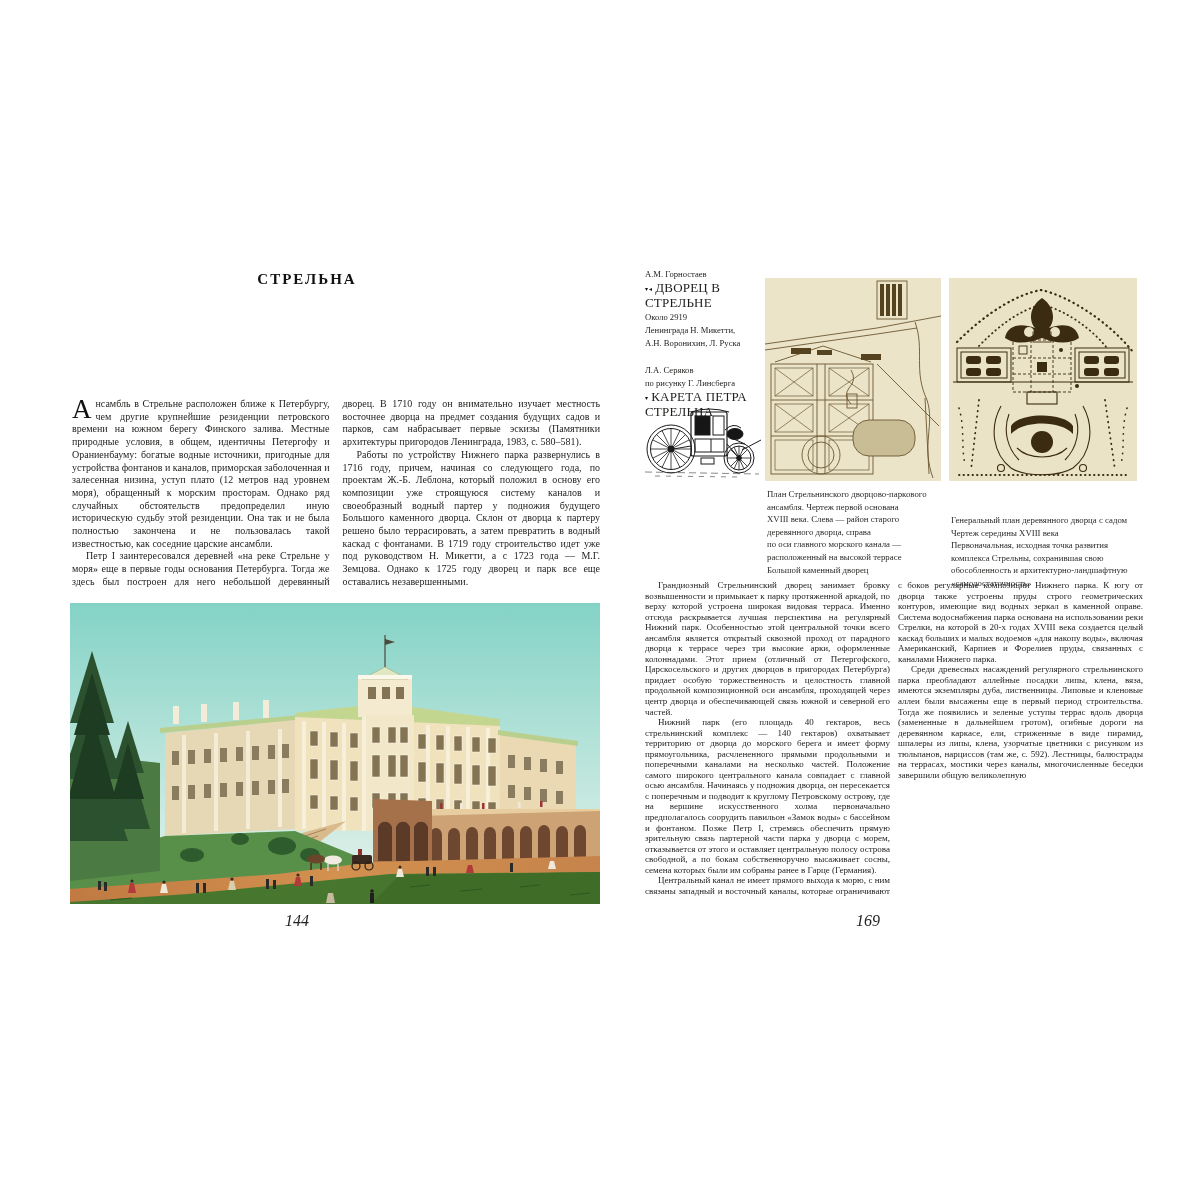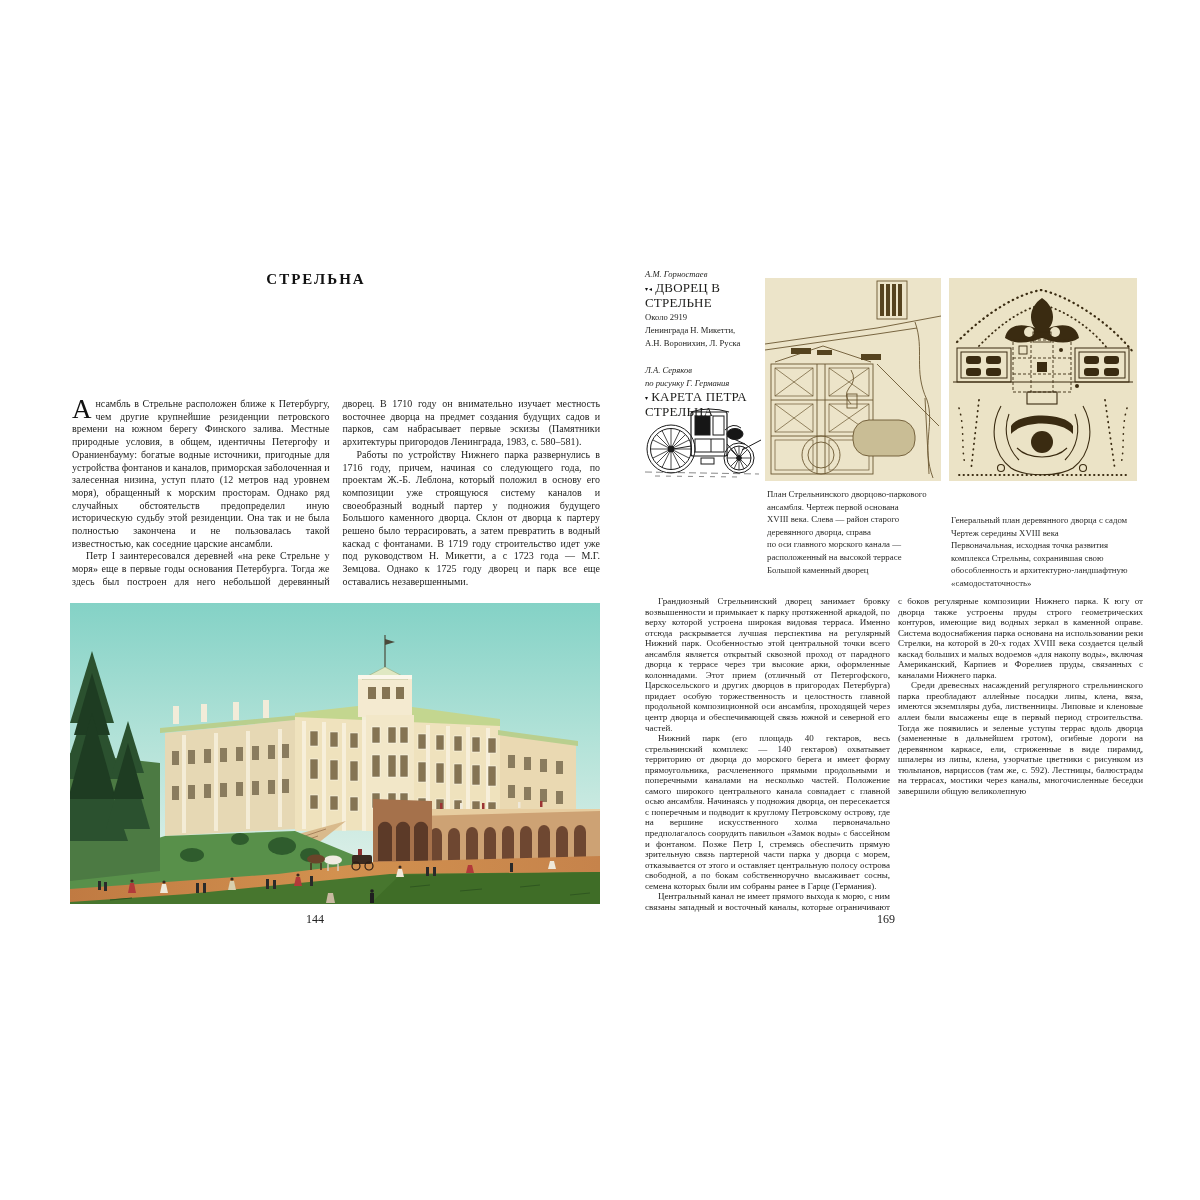--- a/index.html
+++ b/index.html
@@ -1,46 +1,46 @@
 <!DOCTYPE html>
 <html lang="ru"><head>
 <meta charset="utf-8">
 <style>
   html,body{margin:0;padding:0}
   body{width:1200px;height:1200px;background:#ffffff;color:#1d1d1b;
        font-family:"Liberation Serif",serif;position:relative;overflow:hidden}
   .abs{position:absolute}
   
-  #section-title{left:241px;top:271px;width:150px;text-align:center;
+  #section-title{left:232px;top:271px;width:150px;text-align:center;
        font-size:15px;font-weight:bold;letter-spacing:2px;color:#111}
   #left-body{left:72px;top:398px;width:528px;height:198px;
        column-count:2;column-gap:13px;column-fill:auto;
        font-size:10px;line-height:12.7px;text-align:justify;overflow:hidden}
   #left-body p,#right-body p{margin:0;text-indent:14px}
   #left-body p.first{text-indent:0}
   .dropcap{float:left;font-size:27px;line-height:21px;padding:1px 4px 0 0;color:#111}
   #painting{left:70px;top:603px;width:530px;height:301px}
-  .pagenum{font-size:12px;width:60px;text-align:center;color:#222}
+  .pagenum{font-style:italic;font-size:16px;width:60px;text-align:left;color:#222}
   #pagenum-left{left:285px;top:912px}
   #pagenum-right{left:856px;top:912px}
   
   #caption-block{left:645px;top:268px;width:120px;font-size:8.6px;line-height:13px}
-  .it{font-style:italic}
+  .it{}
   .caps{font-size:13px;letter-spacing:.2px}
   .tri{font-size:6px;letter-spacing:1px;vertical-align:1.5px;color:#111}
   .capgap{height:14px}
   
   #carriage{left:641px;top:402px;width:122px;height:76px}
   #plan1{left:765px;top:278px;width:176px;height:203px}
   #plan2{left:949px;top:278px;width:188px;height:203px}
   .plancap{font-size:8.8px;line-height:12.6px;white-space:pre-line;color:#2a2a28}
   #plan1-caption{left:767px;top:488px;width:172px}
   #plan2-caption{left:951px;top:514px;width:188px}
   
-  #right-body{left:645px;top:596px;width:498px;height:318px;
+  #right-body{left:645px;top:580px;width:498px;height:318px;
        column-count:2;column-gap:8px;column-fill:auto;
        font-size:9px;line-height:10.55px;text-align:justify;overflow:hidden}
   #right-body p{text-indent:13px}
   svg{display:block}
 </style>
 </head>
 <body>
 
 <div class="abs" id="section-title">СТРЕЛЬНА</div>
 
@@ -313,21 +313,21 @@
   <div class="it">А.М. Горностаев</div>
   <div>
     <span class="tri">▾◂</span>
     <span class="caps">ДВОРЕЦ В СТРЕЛЬНЕ</span>
   </div>
   <div>Около 2919</div>
   <div>Ленинграда Н. Микетти,</div>
   <div>А.Н. Воронихин, Л. Руска</div>
   <div class="capgap"></div>
   <div class="it">Л.А. Серяков</div>
-  <div class="it">по рисунку Г. Германия</div>
+  <div class="it">по рисунку Г. Линсберга</div>
   <div>
     <span class="tri">▾</span>
     <span class="caps">КАРЕТА ПЕТРА СТРЕЛЬНА</span>
   </div>
 </div>
 
 <div class="abs" id="carriage">
 <svg width="122" height="76" viewBox="0 0 122 76">
   <g stroke="#8a8a8a" stroke-width="1">
         <line x1="4" y1="70" x2="118" y2="72" stroke-dasharray="7 4"></line>

